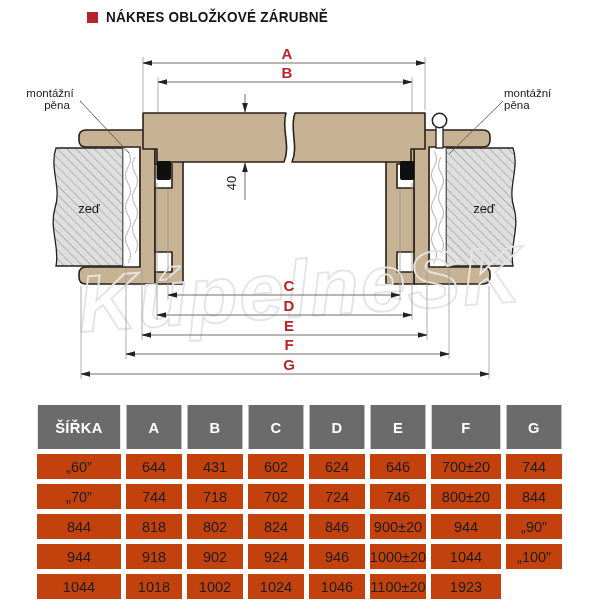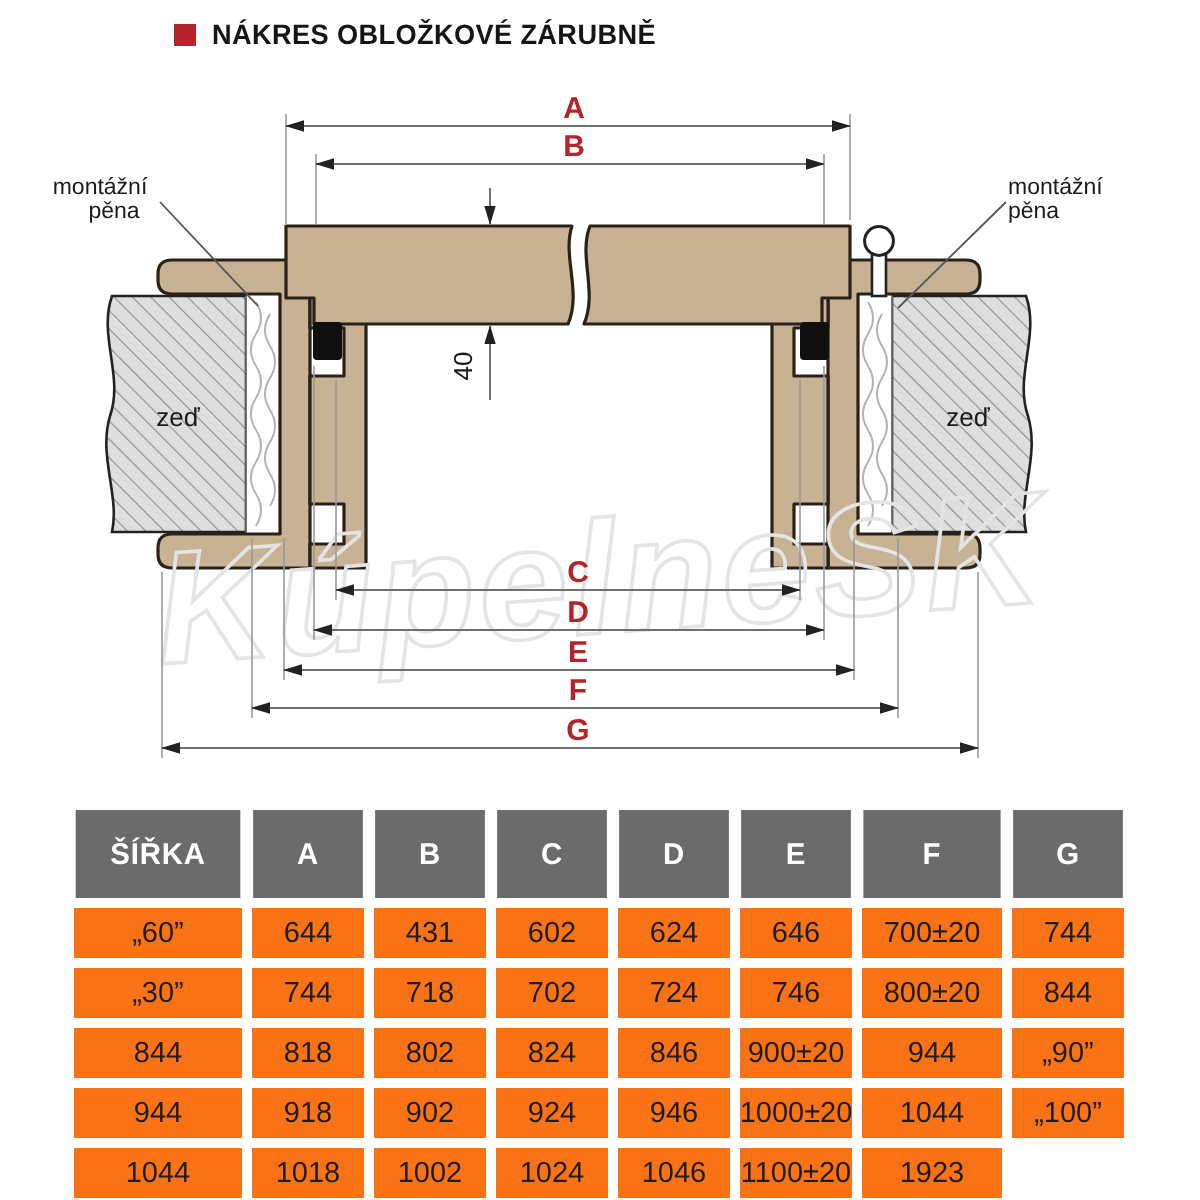--- a/index.html
+++ b/index.html
@@ -22,21 +22,21 @@
     grid-template-columns:84px 56px 56px 56px 56px 56px 70px 56px;
     grid-template-rows:44px 25px 25px 25px 25px 25px;
     gap:5px;
   }
   .size-table .th{
     background:#6b6b6b;color:#ffffff;font-weight:bold;font-size:15px;
     display:flex;align-items:center;justify-content:center;letter-spacing:0.4px;
     transform:scaleX(0.98);
   }
   .size-table .td{
-    background:#f97316;color:#1d1d1d;font-size:14.5px;
+    background:#c2410c;color:#1d1d1d;font-size:14.5px;
     display:flex;align-items:center;justify-content:center;
   }
 </style>
 </head>
 <body>
 
 <div class="title-row">
   <div class="title-bullet"></div>
   <div class="title-text">NÁKRES OBLOŽKOVÉ ZÁRUBNĚ</div>
 </div>
@@ -171,21 +171,21 @@
     <div class="th">F</div>
     <div class="th">G</div>
     <div class="td">„60”</div>
     <div class="td">644</div>
     <div class="td">431</div>
     <div class="td">602</div>
     <div class="td">624</div>
     <div class="td">646</div>
     <div class="td">700±20</div>
     <div class="td">744</div>
-    <div class="td">„30”</div>
+    <div class="td">„70”</div>
     <div class="td">744</div>
     <div class="td">718</div>
     <div class="td">702</div>
     <div class="td">724</div>
     <div class="td">746</div>
     <div class="td">800±20</div>
     <div class="td">844</div>
     <div class="td">844</div>
     <div class="td">818</div>
     <div class="td">802</div>

